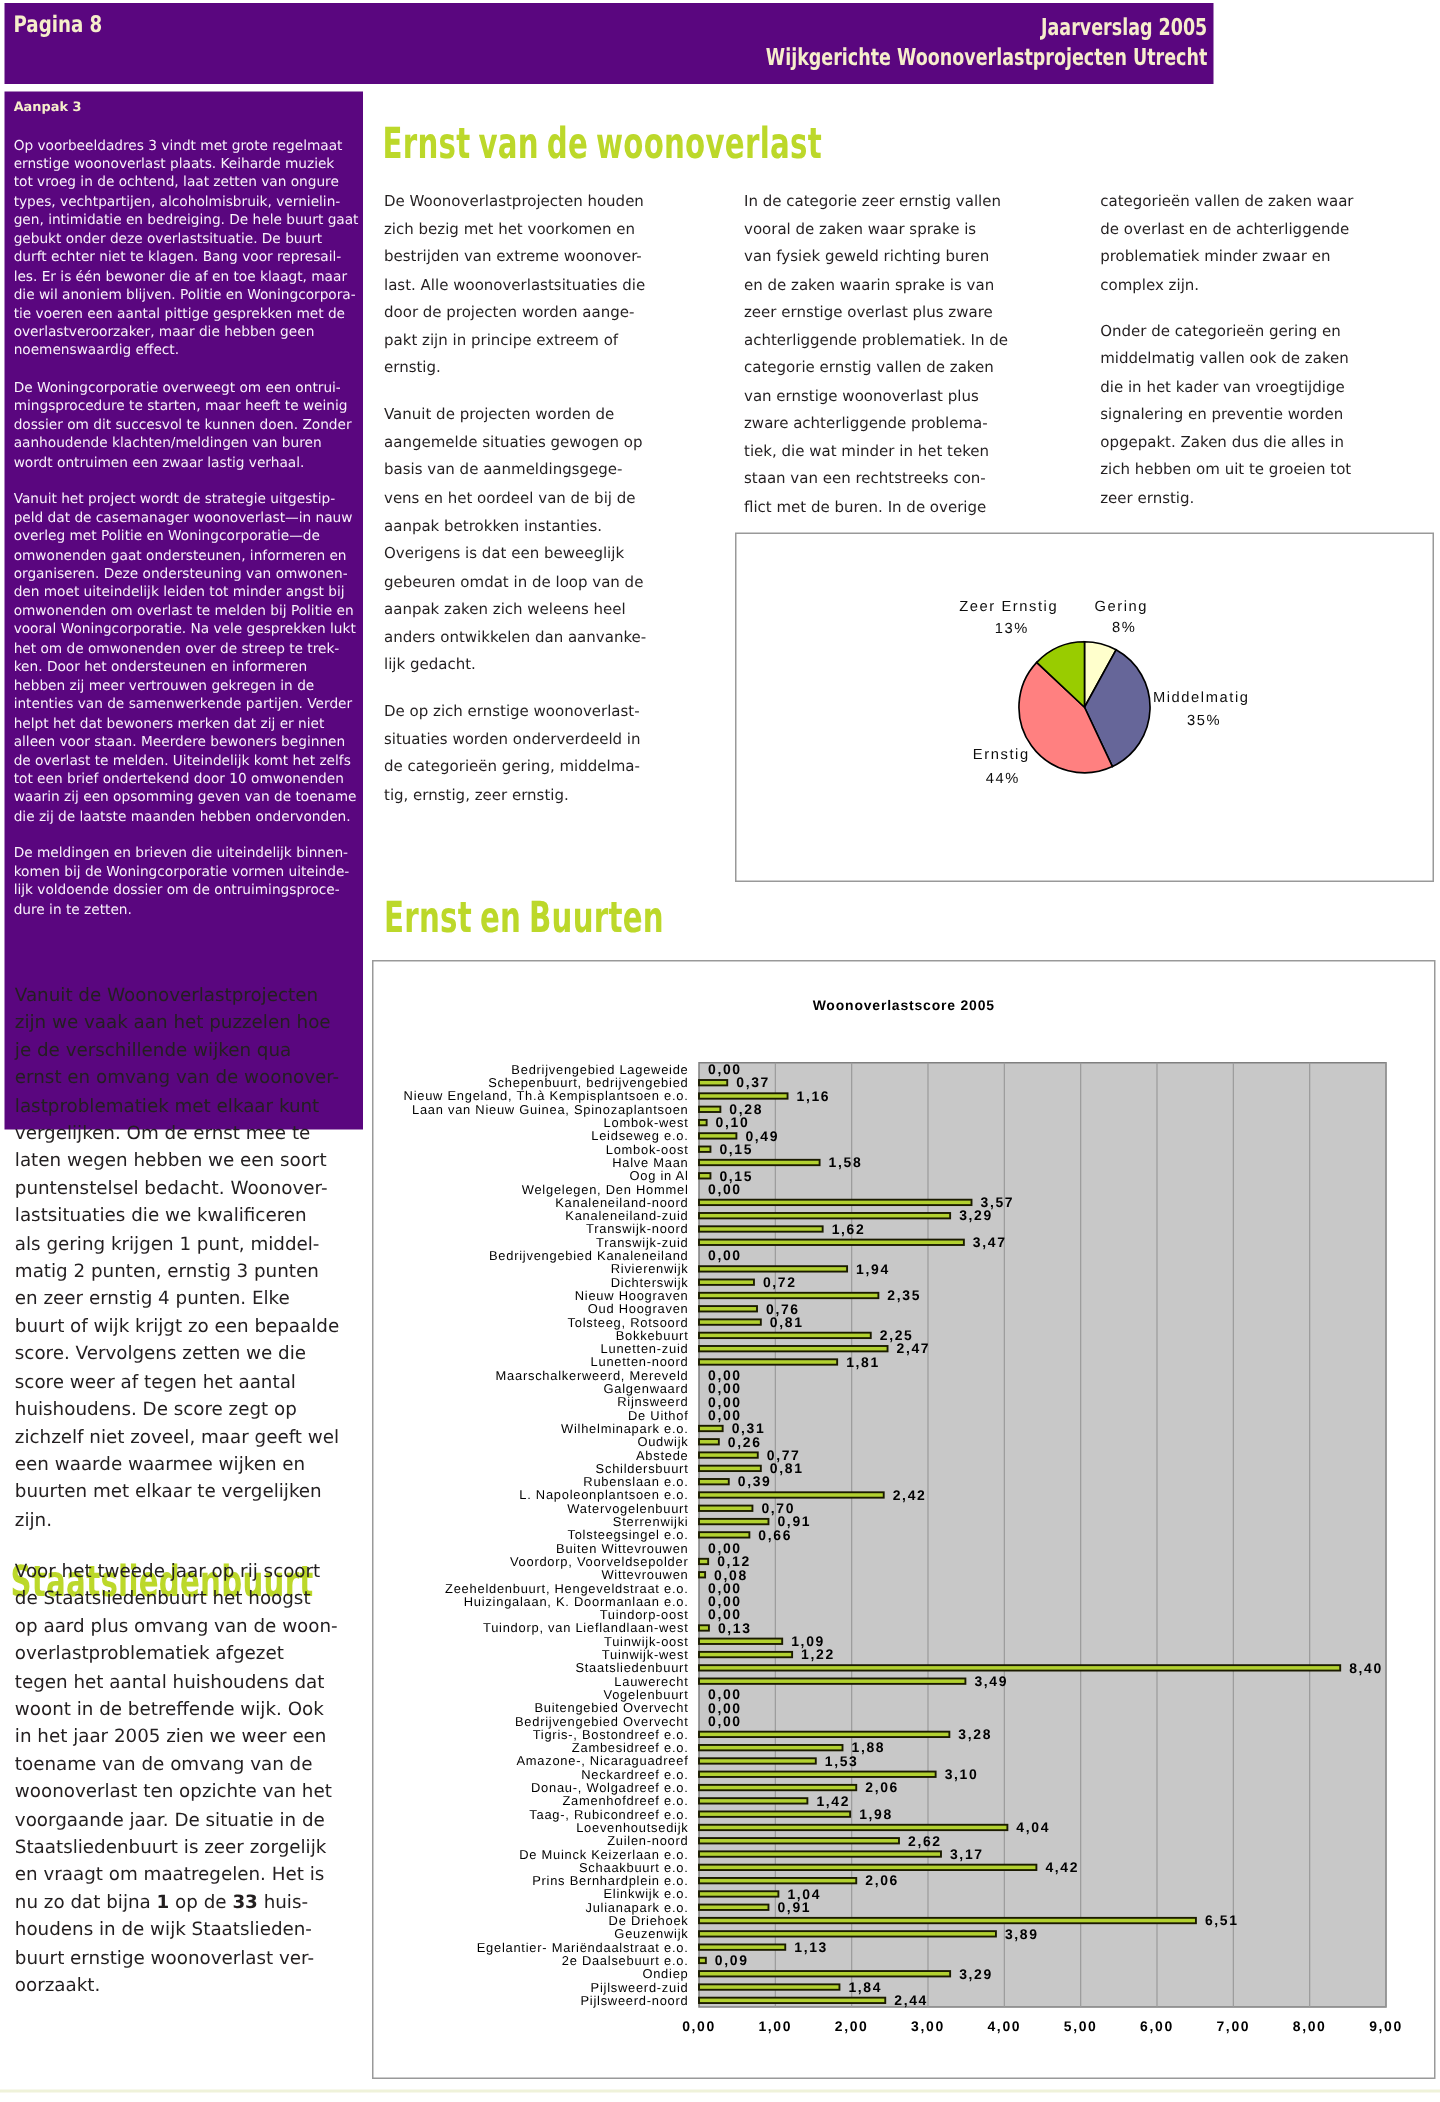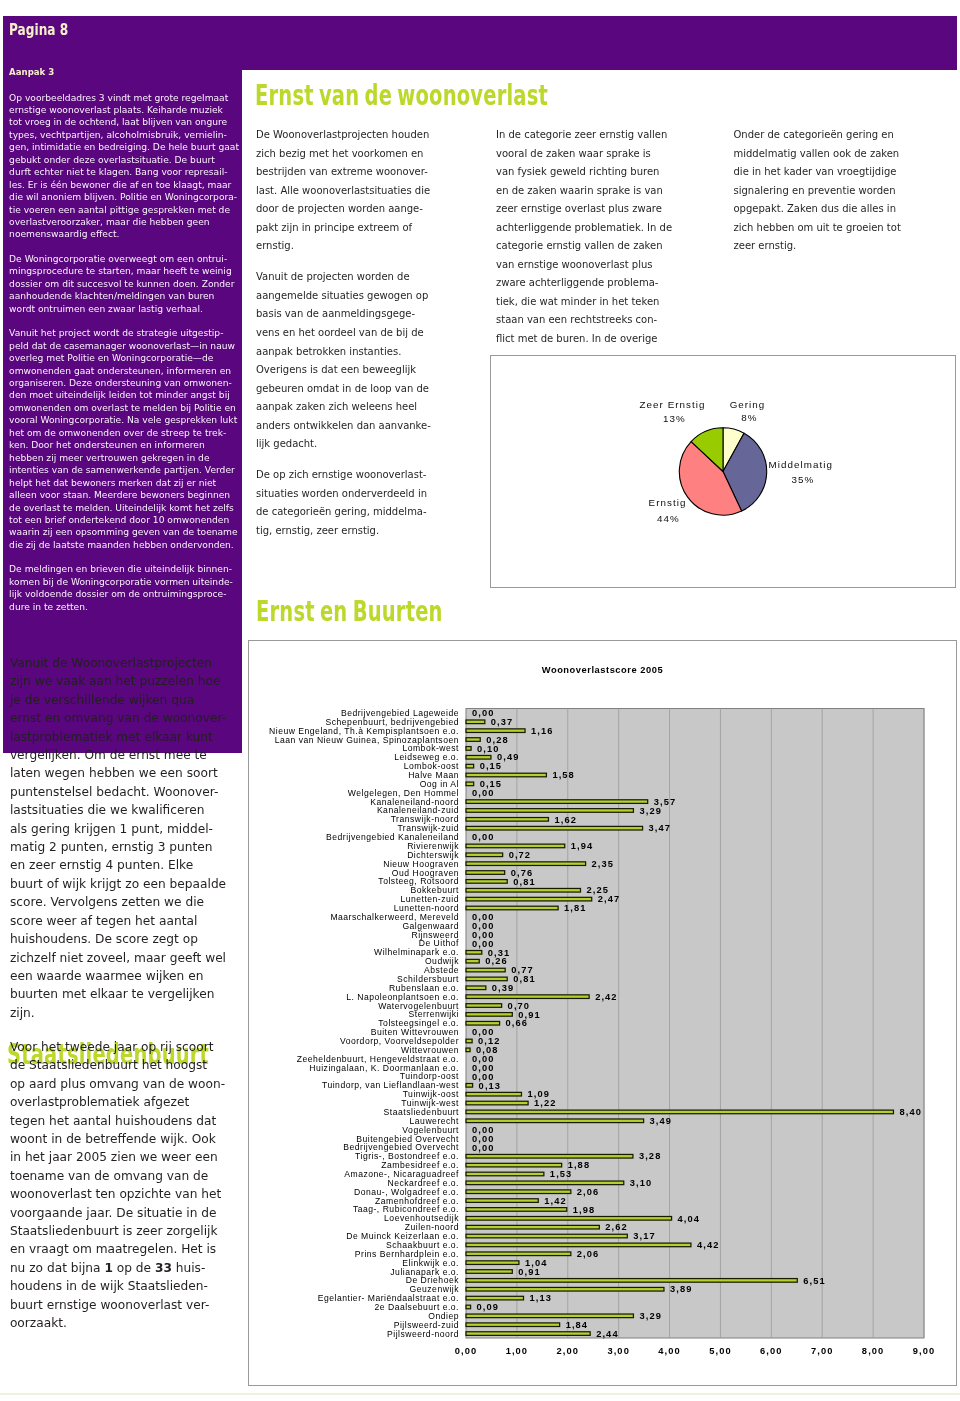--- a/index.html
+++ b/index.html
@@ -4,21 +4,21 @@
 <style>
 :root{--purple:#5a067f;--cream:#f6edcb;--green:#bcd82a;}
 
 html,body{margin:0;padding:0;background:#fff;}
 *{-webkit-font-smoothing:antialiased;}
 .pg{transform:translateZ(0);}
 body{width:960px;height:1401px;font-family:"Liberation Sans",sans-serif;position:relative;overflow:hidden;-webkit-font-smoothing:antialiased;}
 .pg{position:absolute;left:0;top:0;width:960px;height:1401px;}
 
 
-#hdr{position:absolute;left:3px;top:16px;width:954px;height:54px;background:var(--purple);}
+#hdr{position:absolute;left:3px;top:2px;width:806px;height:54px;background:var(--purple);}
 #hdr .pagelbl{position:absolute;left:6.4px;top:6.2px;font-family:"DejaVu Sans",sans-serif;font-weight:700;font-size:15.2px;line-height:16px;color:var(--cream);white-space:nowrap;transform:scaleX(0.8);transform-origin:left top;}
 #hdr .rt{position:absolute;right:4.5px;top:5.6px;text-align:right;font-family:"DejaVu Sans",sans-serif;font-weight:700;color:var(--cream);}
 #hdr .rt .l1{font-size:15.5px;line-height:20px;white-space:nowrap;display:block;transform:scaleX(0.753);transform-origin:right top;}
 #hdr .rt .l2{font-size:15.5px;line-height:20px;white-space:nowrap;display:block;transform:scaleX(0.753);transform-origin:right top;}
 
 
 #side{position:absolute;left:3px;top:61px;width:239px;height:692px;background:var(--purple);color:#fff;}
 #side .inner{padding:5.5px 6px 0 6.1px;}
 #side h3{margin:0 0 14px 0;font-family:"DejaVu Sans",sans-serif;font-weight:700;font-size:8.6px;line-height:11px;color:var(--cream);}
 #side p{margin:0 0 12px 0;font-family:"DejaVu Sans",sans-serif;font-size:9.15px;line-height:12.45px;color:#faf2fc;text-align:left;}
@@ -59,28 +59,32 @@
 #bar-svg{position:absolute;left:0;top:0;}
 #footline{position:absolute;left:0;top:1393px;width:960px;height:1.5px;background:#eff2da;}
 
 </style>
 </head>
 <body>
 
 <div class="pg">
 <div id="hdr">
 <div class="pagelbl">Pagina 8</div>
+<div class="rt">
+<div class="l1">Jaarverslag 2005</div>
+<div class="l2">Wijkgerichte Woonoverlastprojecten Utrecht</div>
+</div>
     </div>
 <div id="side">
       <div class="inner">
 <h3>Aanpak 3</h3>
 <p>
 <span class="ln">Op voorbeeldadres 3 vindt met grote regelmaat</span>
 <span class="ln">ernstige woonoverlast plaats. Keiharde muziek</span>
-<span class="ln">tot vroeg in de ochtend, laat blijven van ongure</span>
+<span class="ln">tot vroeg in de ochtend, laat zetten van ongure</span>
 <span class="ln">types, vechtpartijen, alcoholmisbruik,  vernielin-</span>
 <span class="ln">gen, intimidatie en bedreiging. De hele buurt gaat</span>
 <span class="ln">gebukt onder deze overlastsituatie. De buurt</span>
 <span class="ln">durft echter niet te klagen. Bang voor represail-</span>
 <span class="ln">les. Er is één bewoner die af en toe klaagt, maar</span>
 <span class="ln">die wil anoniem blijven. Politie en Woningcorpora-</span>
 <span class="ln">tie voeren een aantal pittige gesprekken met de</span>
 <span class="ln">overlastveroorzaker, maar die hebben geen</span>
 <span class="ln">noemenswaardig effect.</span>
 </p>
@@ -159,20 +163,26 @@
 <span class="ln">achterliggende problematiek. In de</span>
 <span class="ln">categorie ernstig vallen de zaken</span>
 <span class="ln">van ernstige woonoverlast plus</span>
 <span class="ln">zware achterliggende problema-</span>
 <span class="ln">tiek, die wat minder in het teken</span>
 <span class="ln">staan van een rechtstreeks con-</span>
 <span class="ln">flict met de buren. In de overige</span>
 </p>
 </div>
 <div id="acol3" class="body">
+<p>
+<span class="ln">categorieën vallen de zaken waar</span>
+<span class="ln">de overlast en de achterliggende</span>
+<span class="ln">problematiek minder zwaar en</span>
+<span class="ln">complex zijn.</span>
+</p>
 <p>
 <span class="ln">Onder de categorieën gering en</span>
 <span class="ln">middelmatig vallen ook de zaken</span>
 <span class="ln">die in het kader van vroegtijdige</span>
 <span class="ln">signalering en preventie worden</span>
 <span class="ln">opgepakt. Zaken dus die alles in</span>
 <span class="ln">zich hebben om uit te groeien tot</span>
 <span class="ln">zeer ernstig.</span>
 </p>
 </div>

